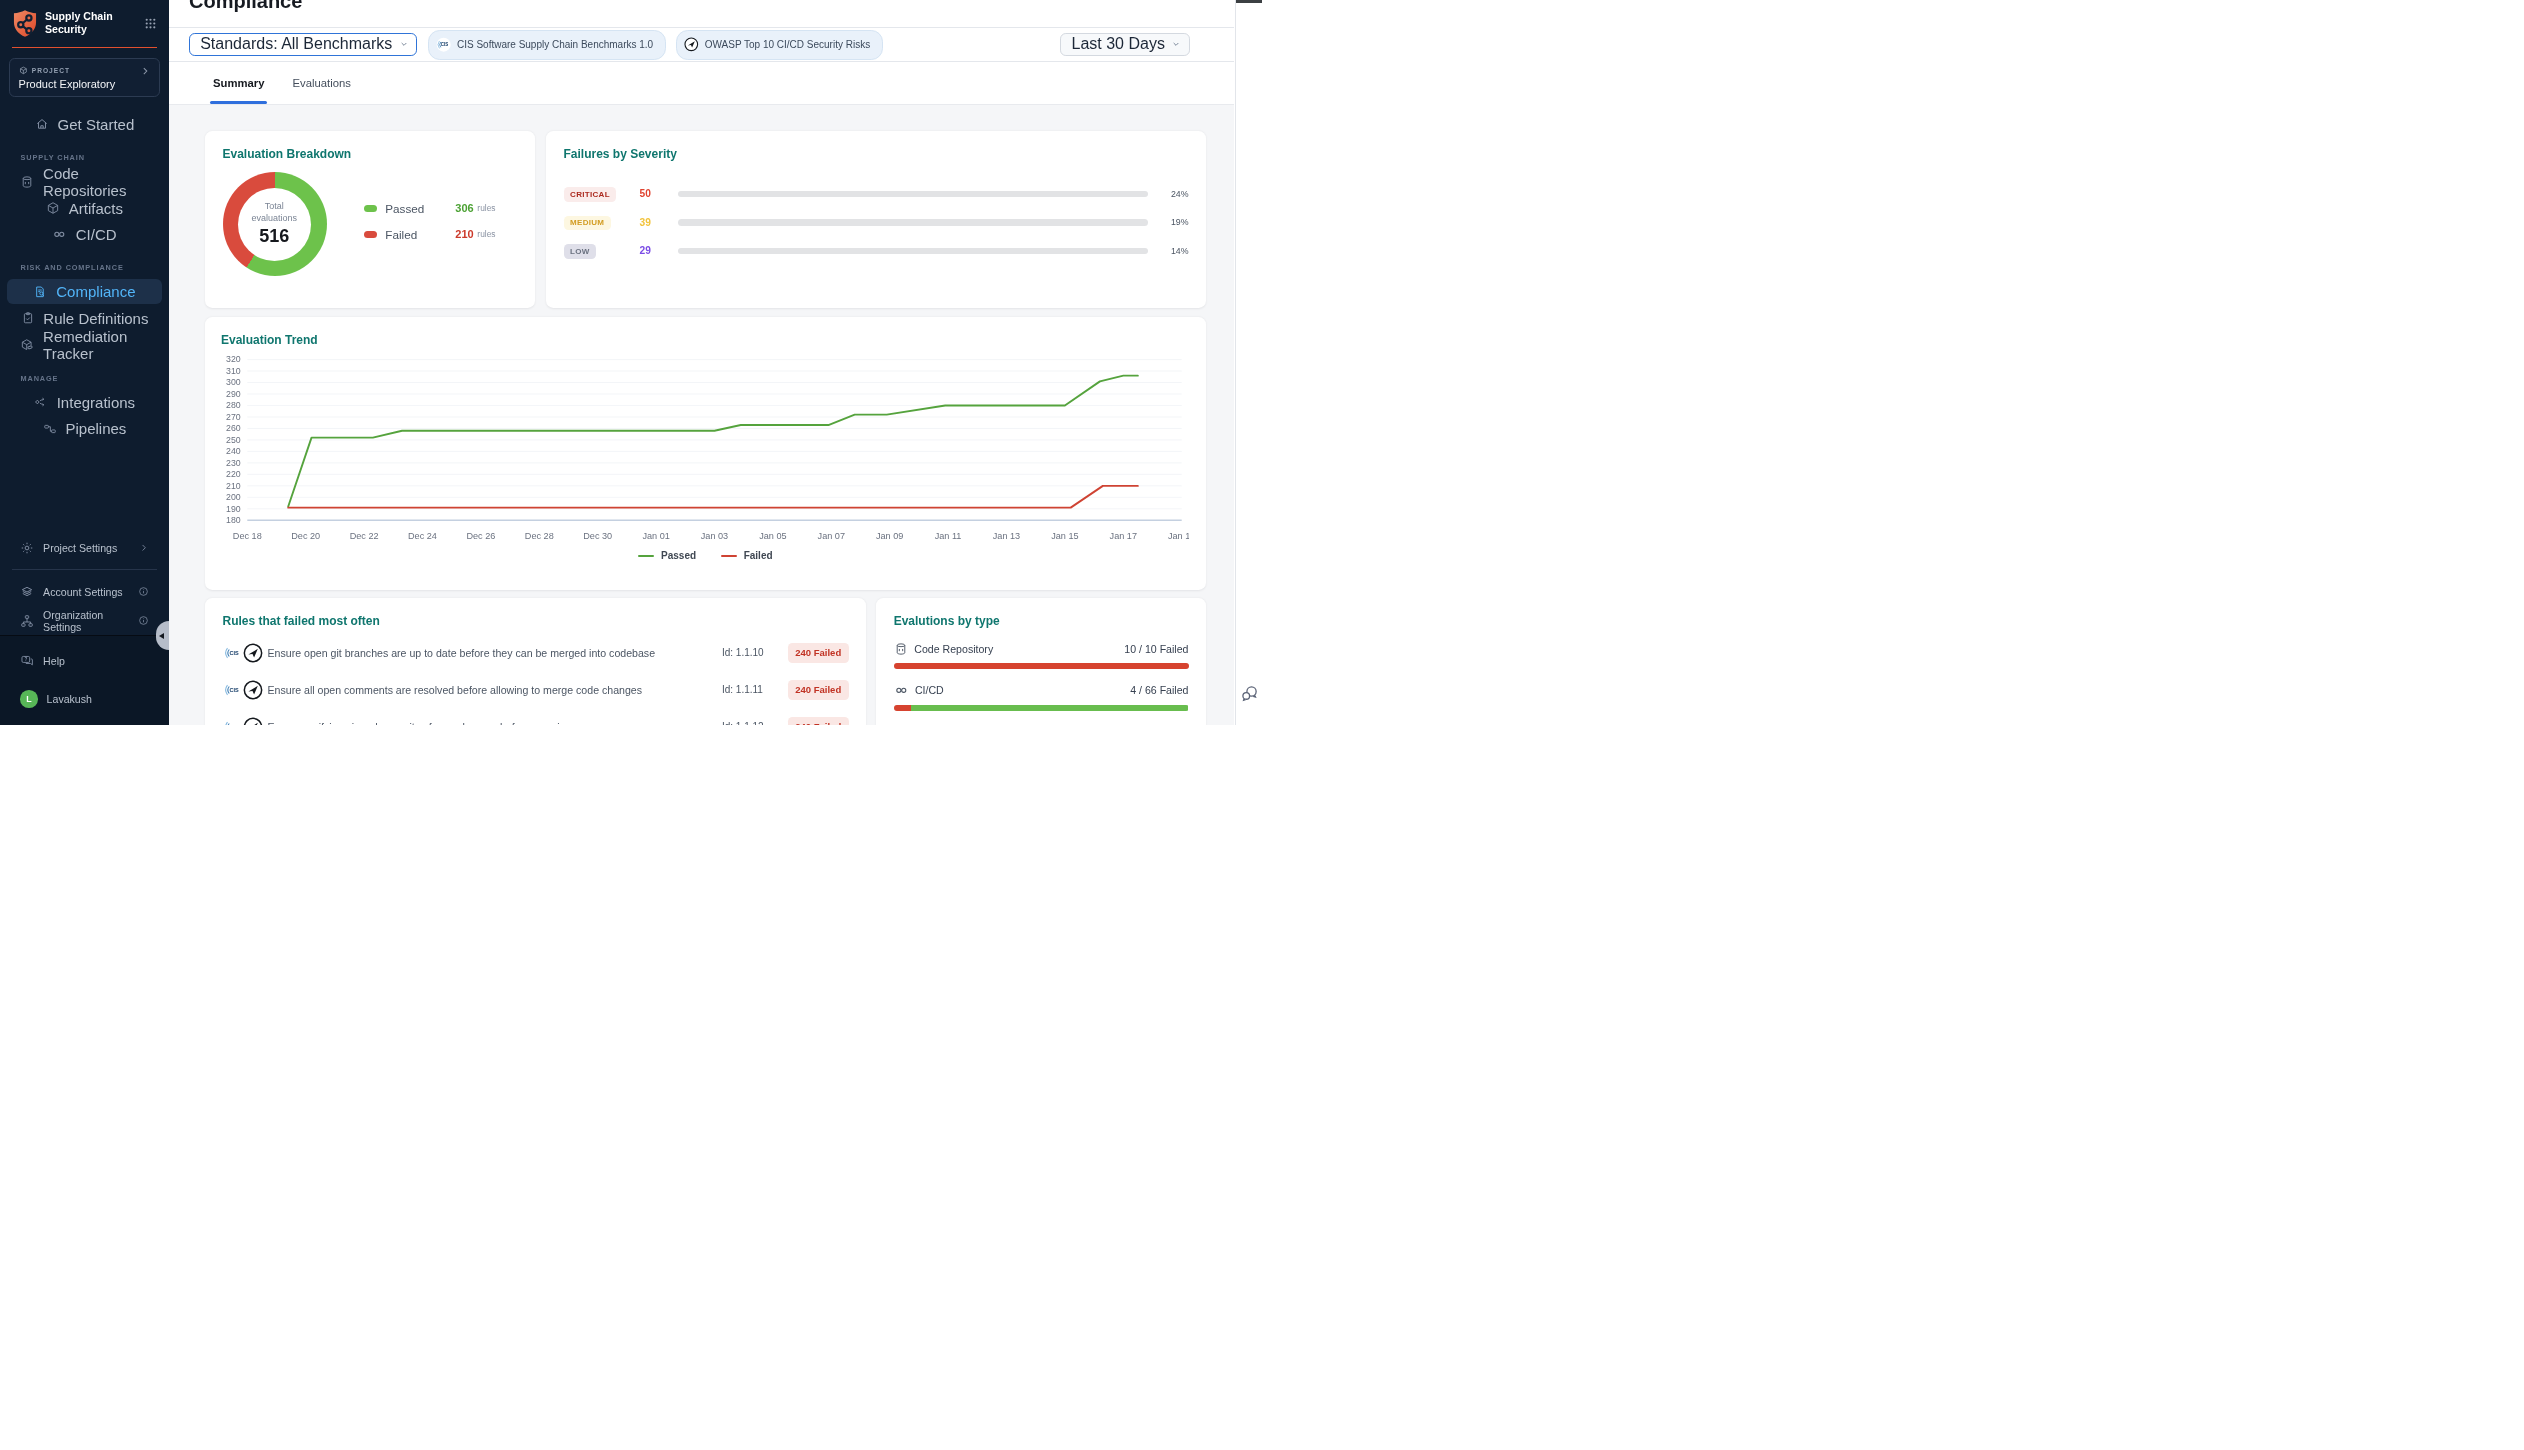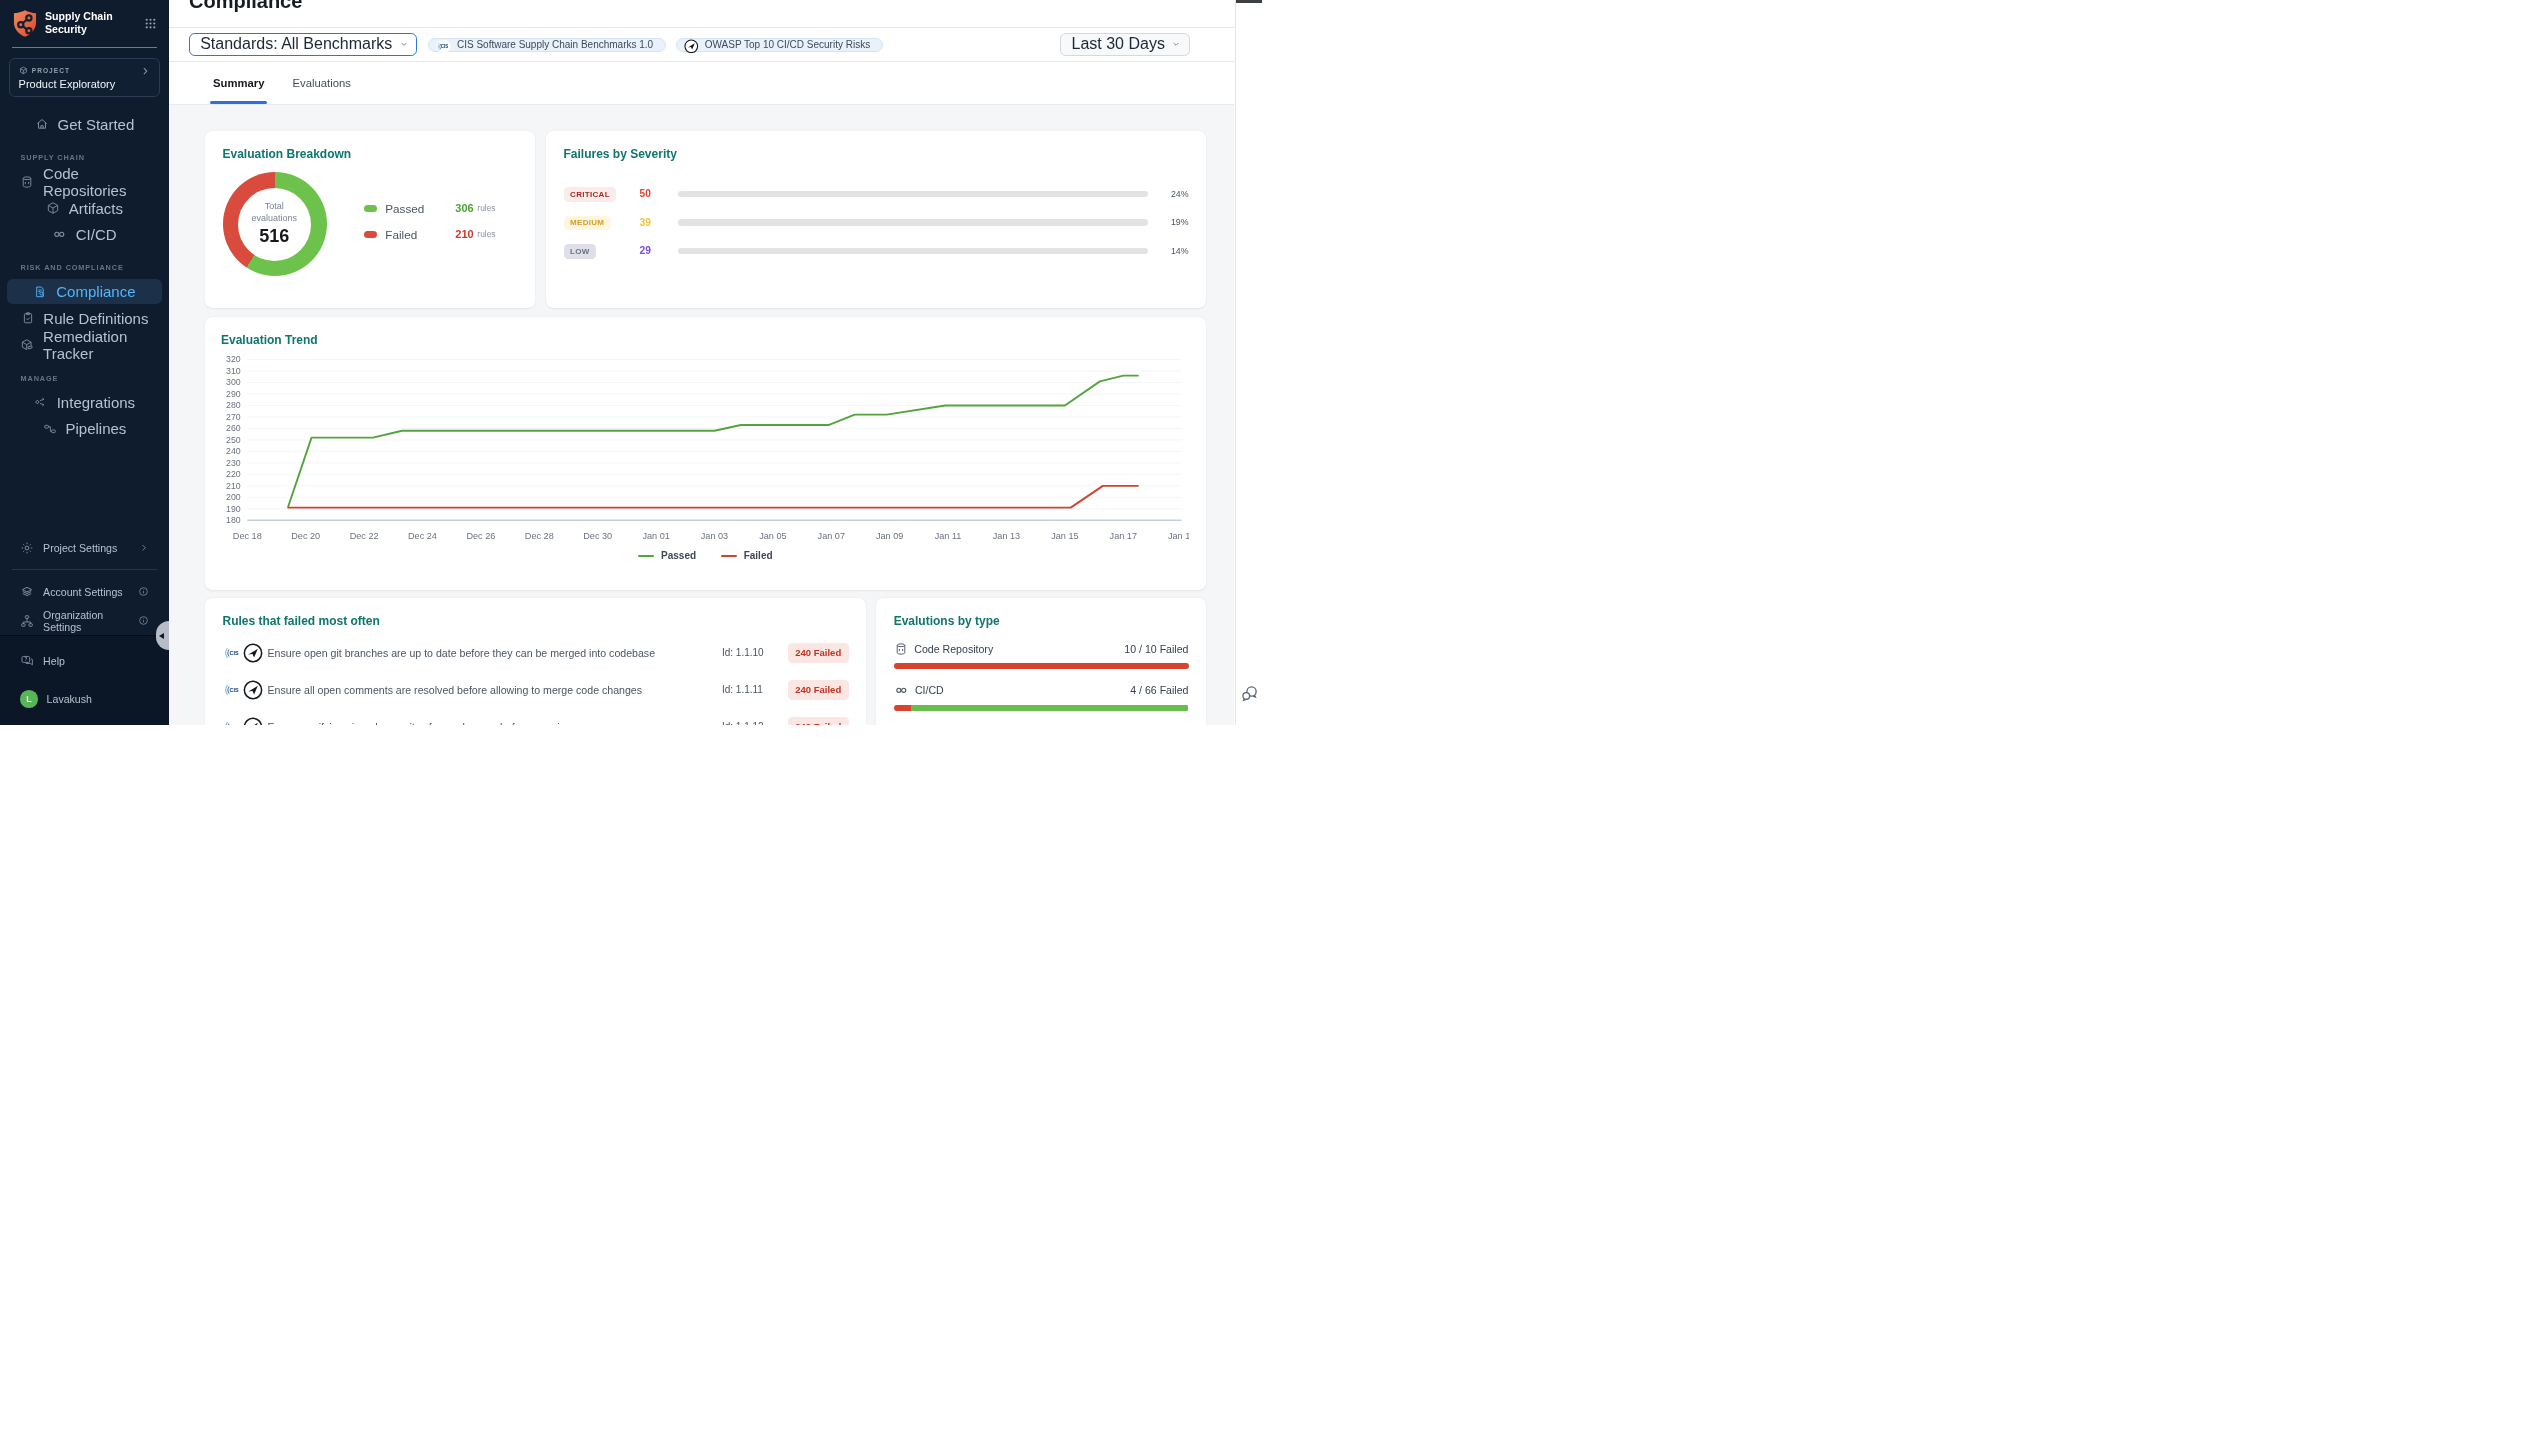--- a/index.html
+++ b/index.html
@@ -47,21 +47,21 @@
   .main { position:absolute; left:169px; top:0; width:1065px; height:725px; background:#fff; }
   .page-head { position:relative; height:28px; border-bottom:0.7px solid #e4e7ec; overflow:hidden; }
   .page-head h1 { position:absolute; left:20px; top:-10.2px; font-size:20px; font-weight:bold; color:#171b22; }
   .filter-bar { height:34px; border-bottom:0.7px solid #e4e7ec; display:flex; align-items:center;
     padding:0 44px 0 20px; gap:10.2px; }
   .select-box { height:23.4px; display:flex; align-items:center; gap:7.3px; padding:0 8.8px 0 10.2px;
     border-radius:5.8px; font-size:16px; color:#1c2737; cursor:pointer; background:#fff; }
   .select-box.primary { border:1.1px solid #2f74d8; }
   .select-box.light { border:0.7px solid #d4d9e0; background:#f7f9fb; margin-left:auto; }
   .select-box .car { color:#5b6b80; font-size:7.3px; }
-  .pill { height:14px; display:flex; gap:5.8px; padding:0 11.7px 0 7.3px;
+  .pill { height:30px; display:flex; align-items:center; gap:5.8px; padding:0 11.7px 0 7.3px;
     background:#e9f1fa; border:0.7px solid #d5e4f3; border-radius:11.7px; font-size:10px;
     color:#3c4a5c; cursor:pointer; }
   .tab-bar { height:43px; border-bottom:0.7px solid #e8eaee; display:flex; align-items:stretch;
     padding-left:44px; gap:28px; background:#fff; }
   .tab { position:relative; display:flex; align-items:center; font-size:11.3px; color:#444e5c; cursor:pointer; }
   .tab.active { color:#15181e; font-weight:bold; }
   .tab.active::after { content:""; position:absolute; left:-2.9px; right:-2.9px; bottom:0;
     height:2.6px; border-radius:2.2px; background:#2f6fdd; }
 
   .content { height:621px; background:#f5f6f8; padding:25.6px 28px 0 36px; overflow:hidden; }

